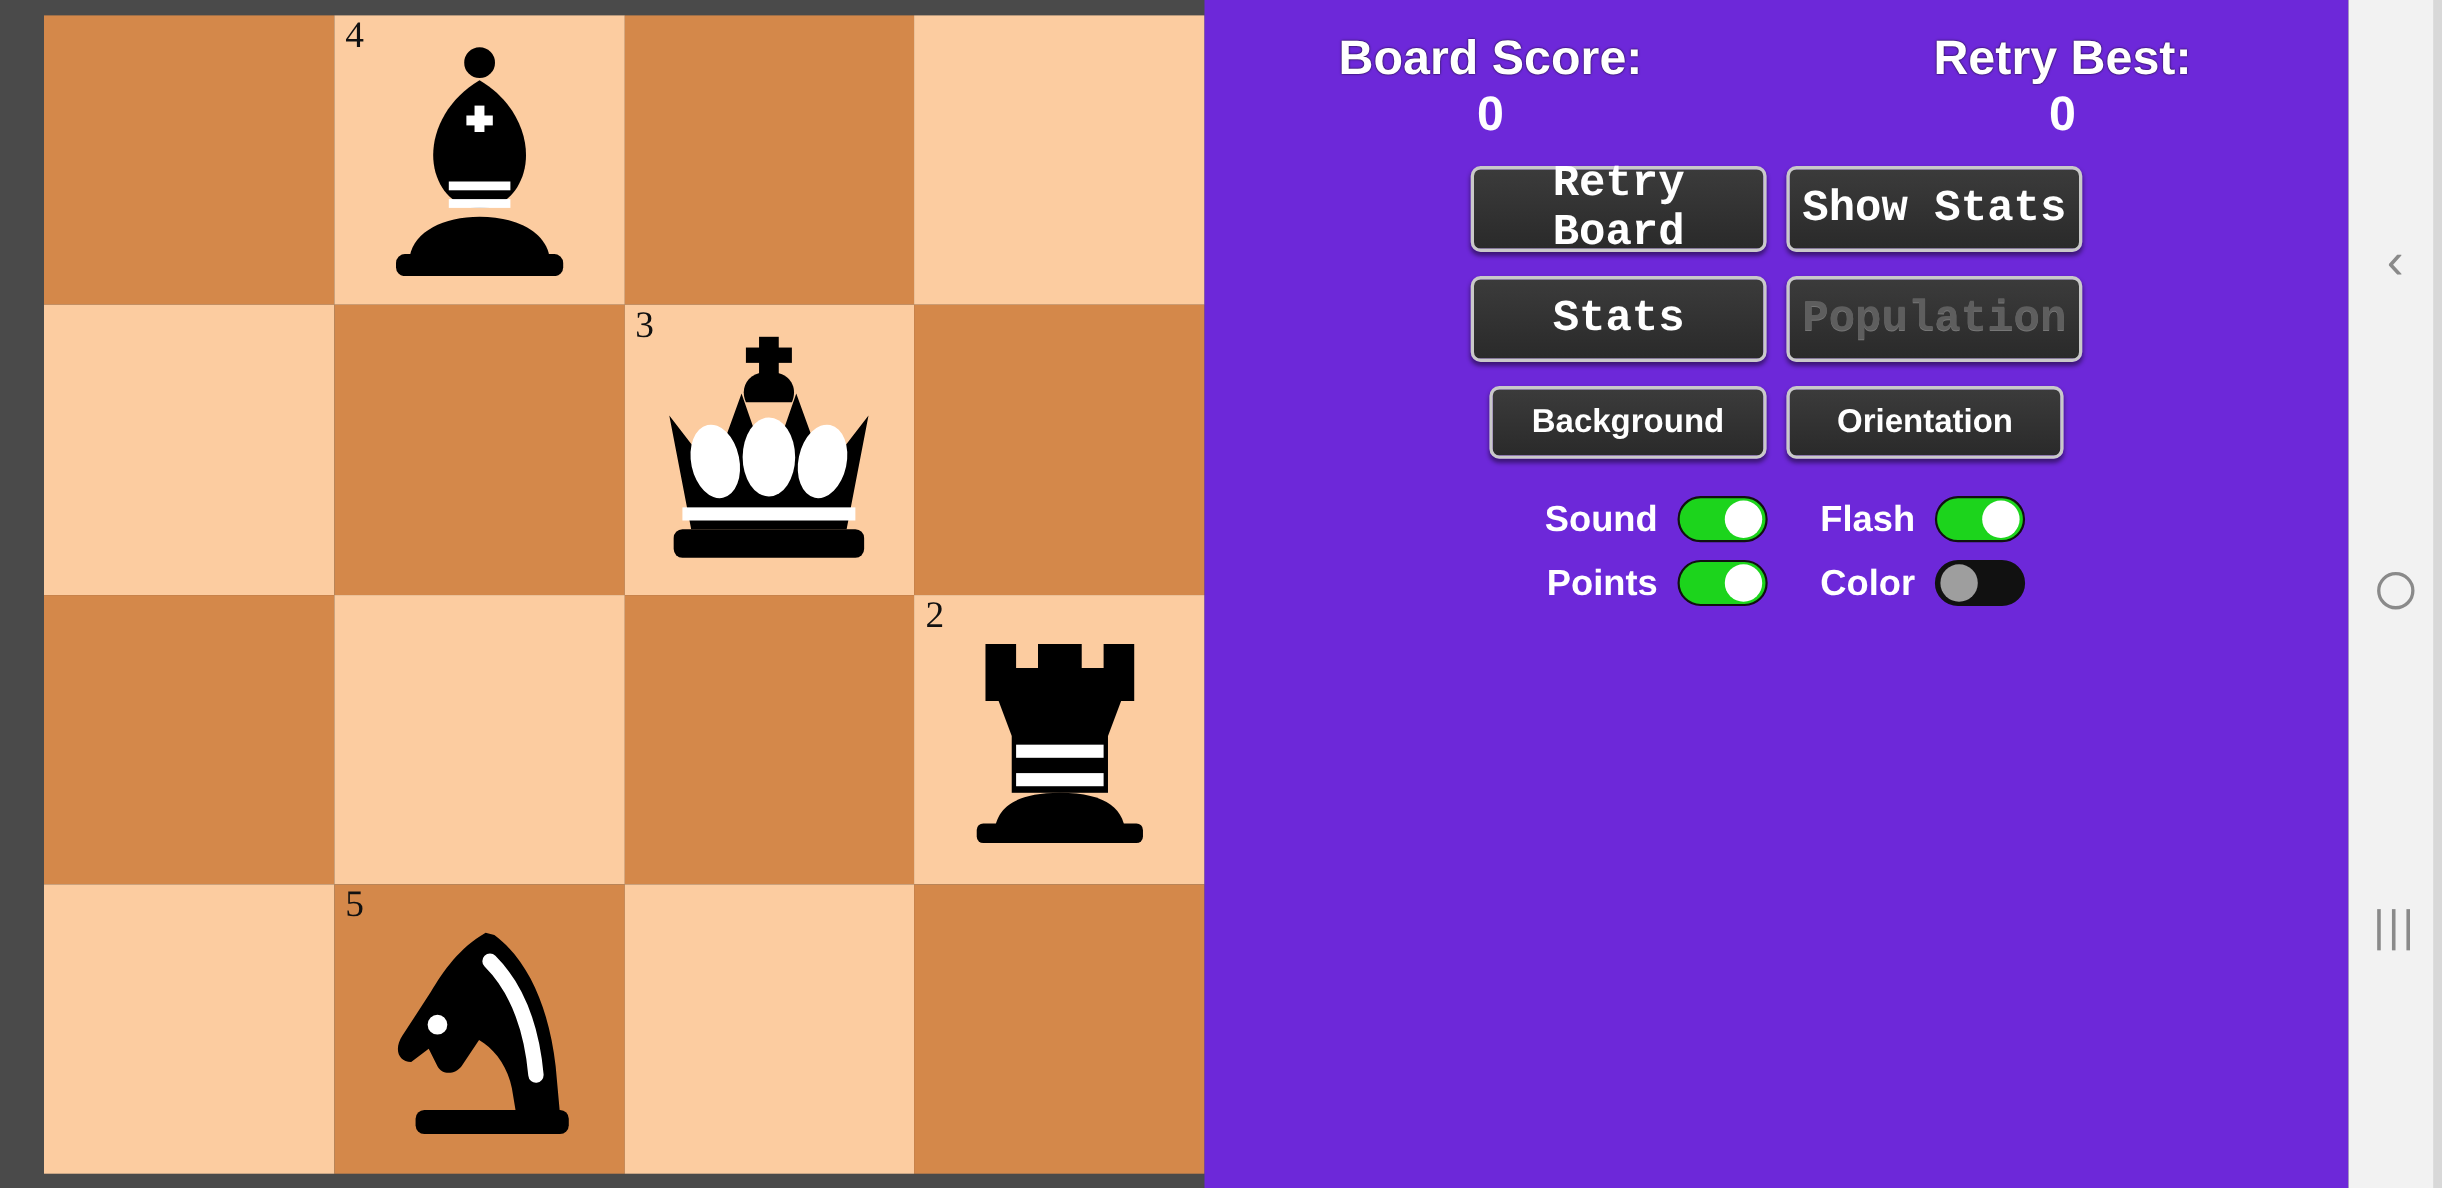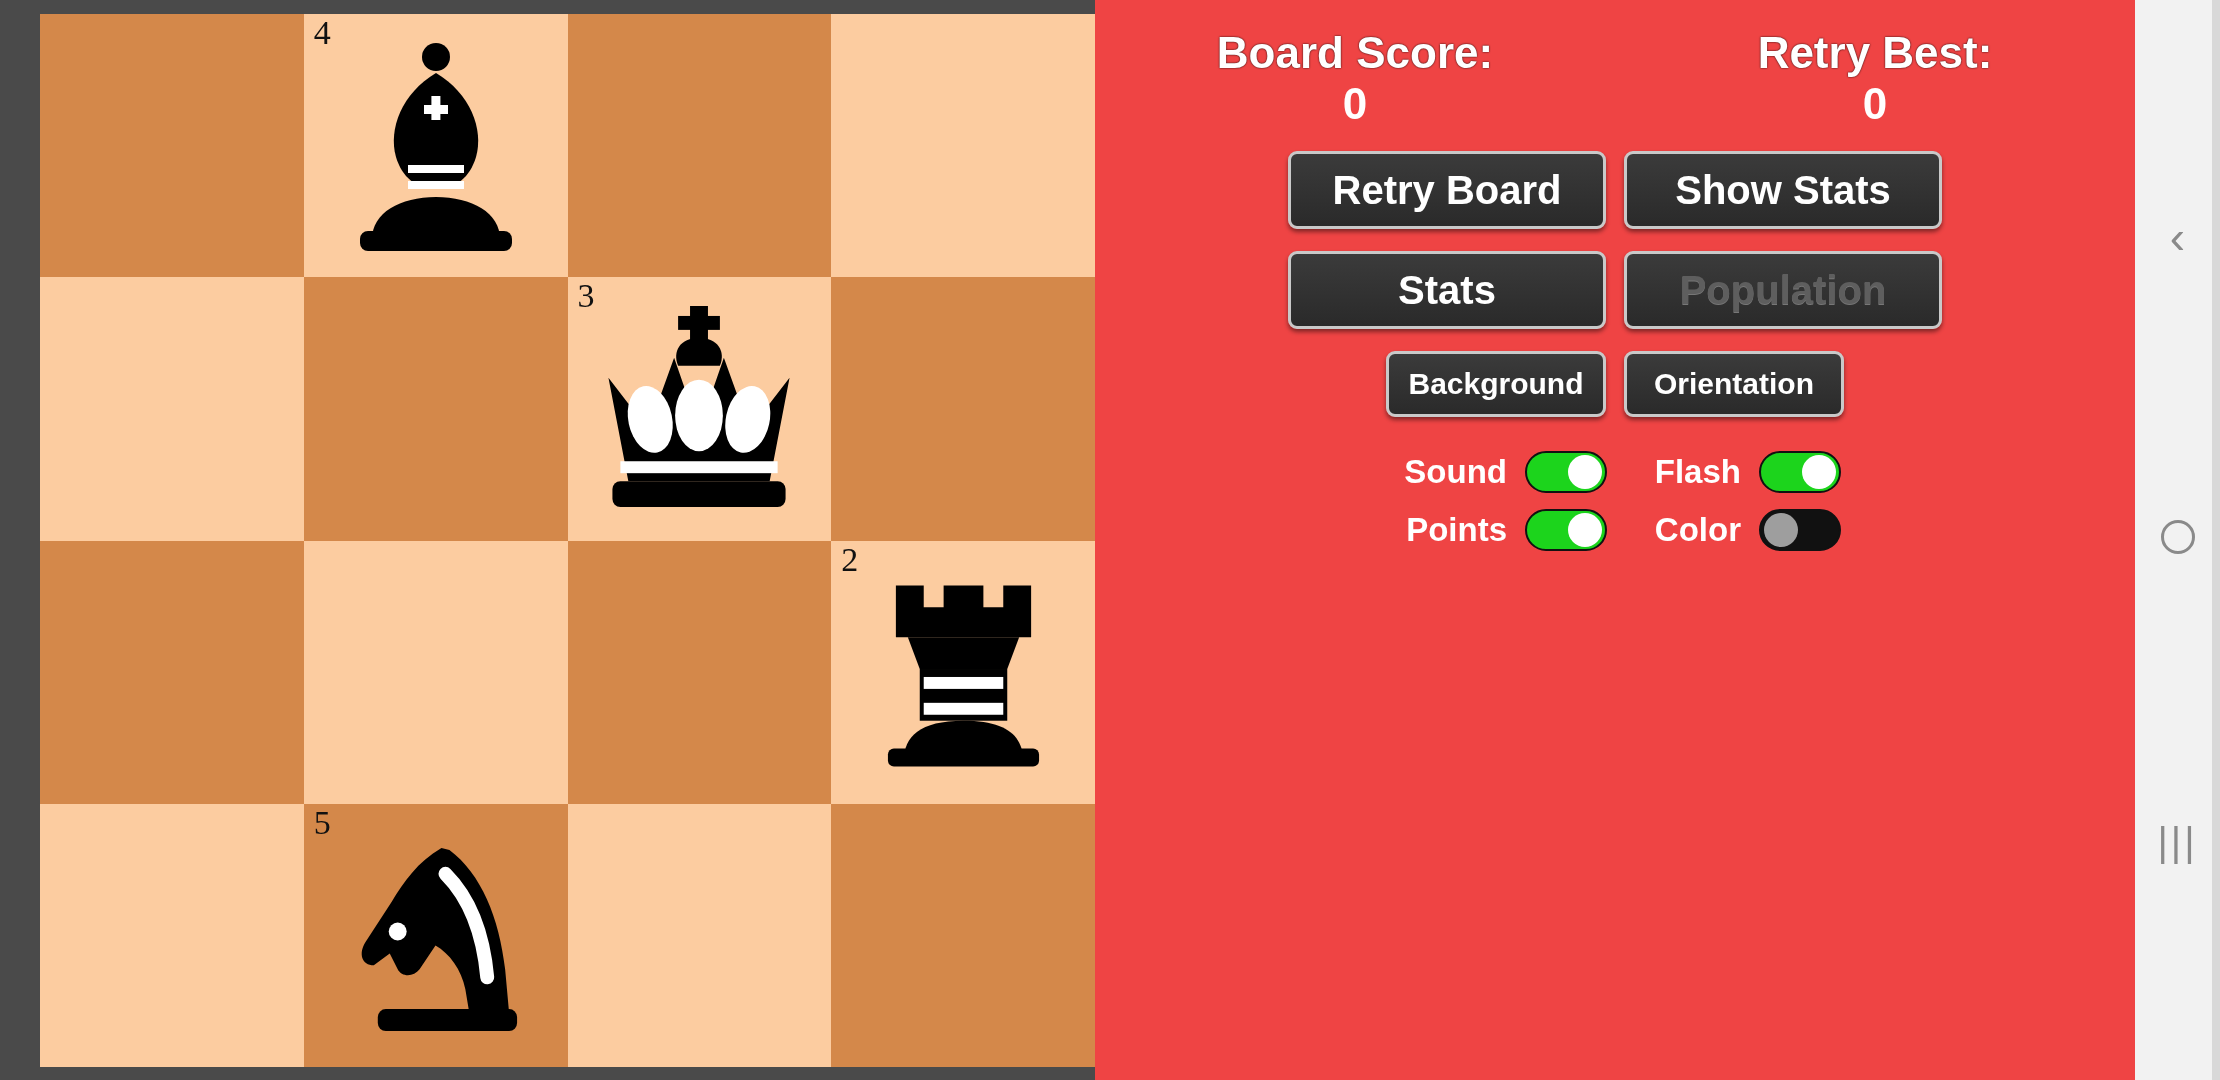--- a/index.html
+++ b/index.html
@@ -36,21 +36,21 @@
   }
   .sq .piece {
     position:absolute; inset:0;
     display:flex; align-items:center; justify-content:center;
   }
   .sq .piece svg { display:block; }
 
   
   #panel {
     flex:1 1 auto;
-    background:#ef4444;
+    background:#6d28d9;
     position:relative;
     color:#fff;
   }
   .scores {
     display:flex;
     padding-top:28px;
   }
   .score-col {
     flex:1; text-align:center;
   }
@@ -71,22 +71,22 @@
   .btn {
     background:linear-gradient(#3b3b3b,#2a2a2a);
     border:3px solid #c9c9c9;
     border-radius:9px;
     color:#fff;
     font-weight:bold;
     display:flex; align-items:center; justify-content:center;
     text-align:center;
     box-shadow:0 3px 4px rgba(0,0,0,.45);
   }
-  .btn.big { width:318px; height:78px; font-size:40px; }
-  .btn.small { width:220px; height:66px; font-size:30px; }
+  .btn.big { width:269px; height:78px; font-size:40px;font-family:Liberation Mono, monospace; }
+  .btn.small { width:252px; height:66px; font-size:30px; }
   .btn.disabled { color:#5e5e5e; text-shadow:0 1px 0 #777;text-align:right; }
 
   .toggles {
     margin-top:34px;
     display:grid;
     grid-template-columns:auto auto;
     justify-content:center;
     column-gap:96px;
     row-gap:16px;
     gap:16px;

